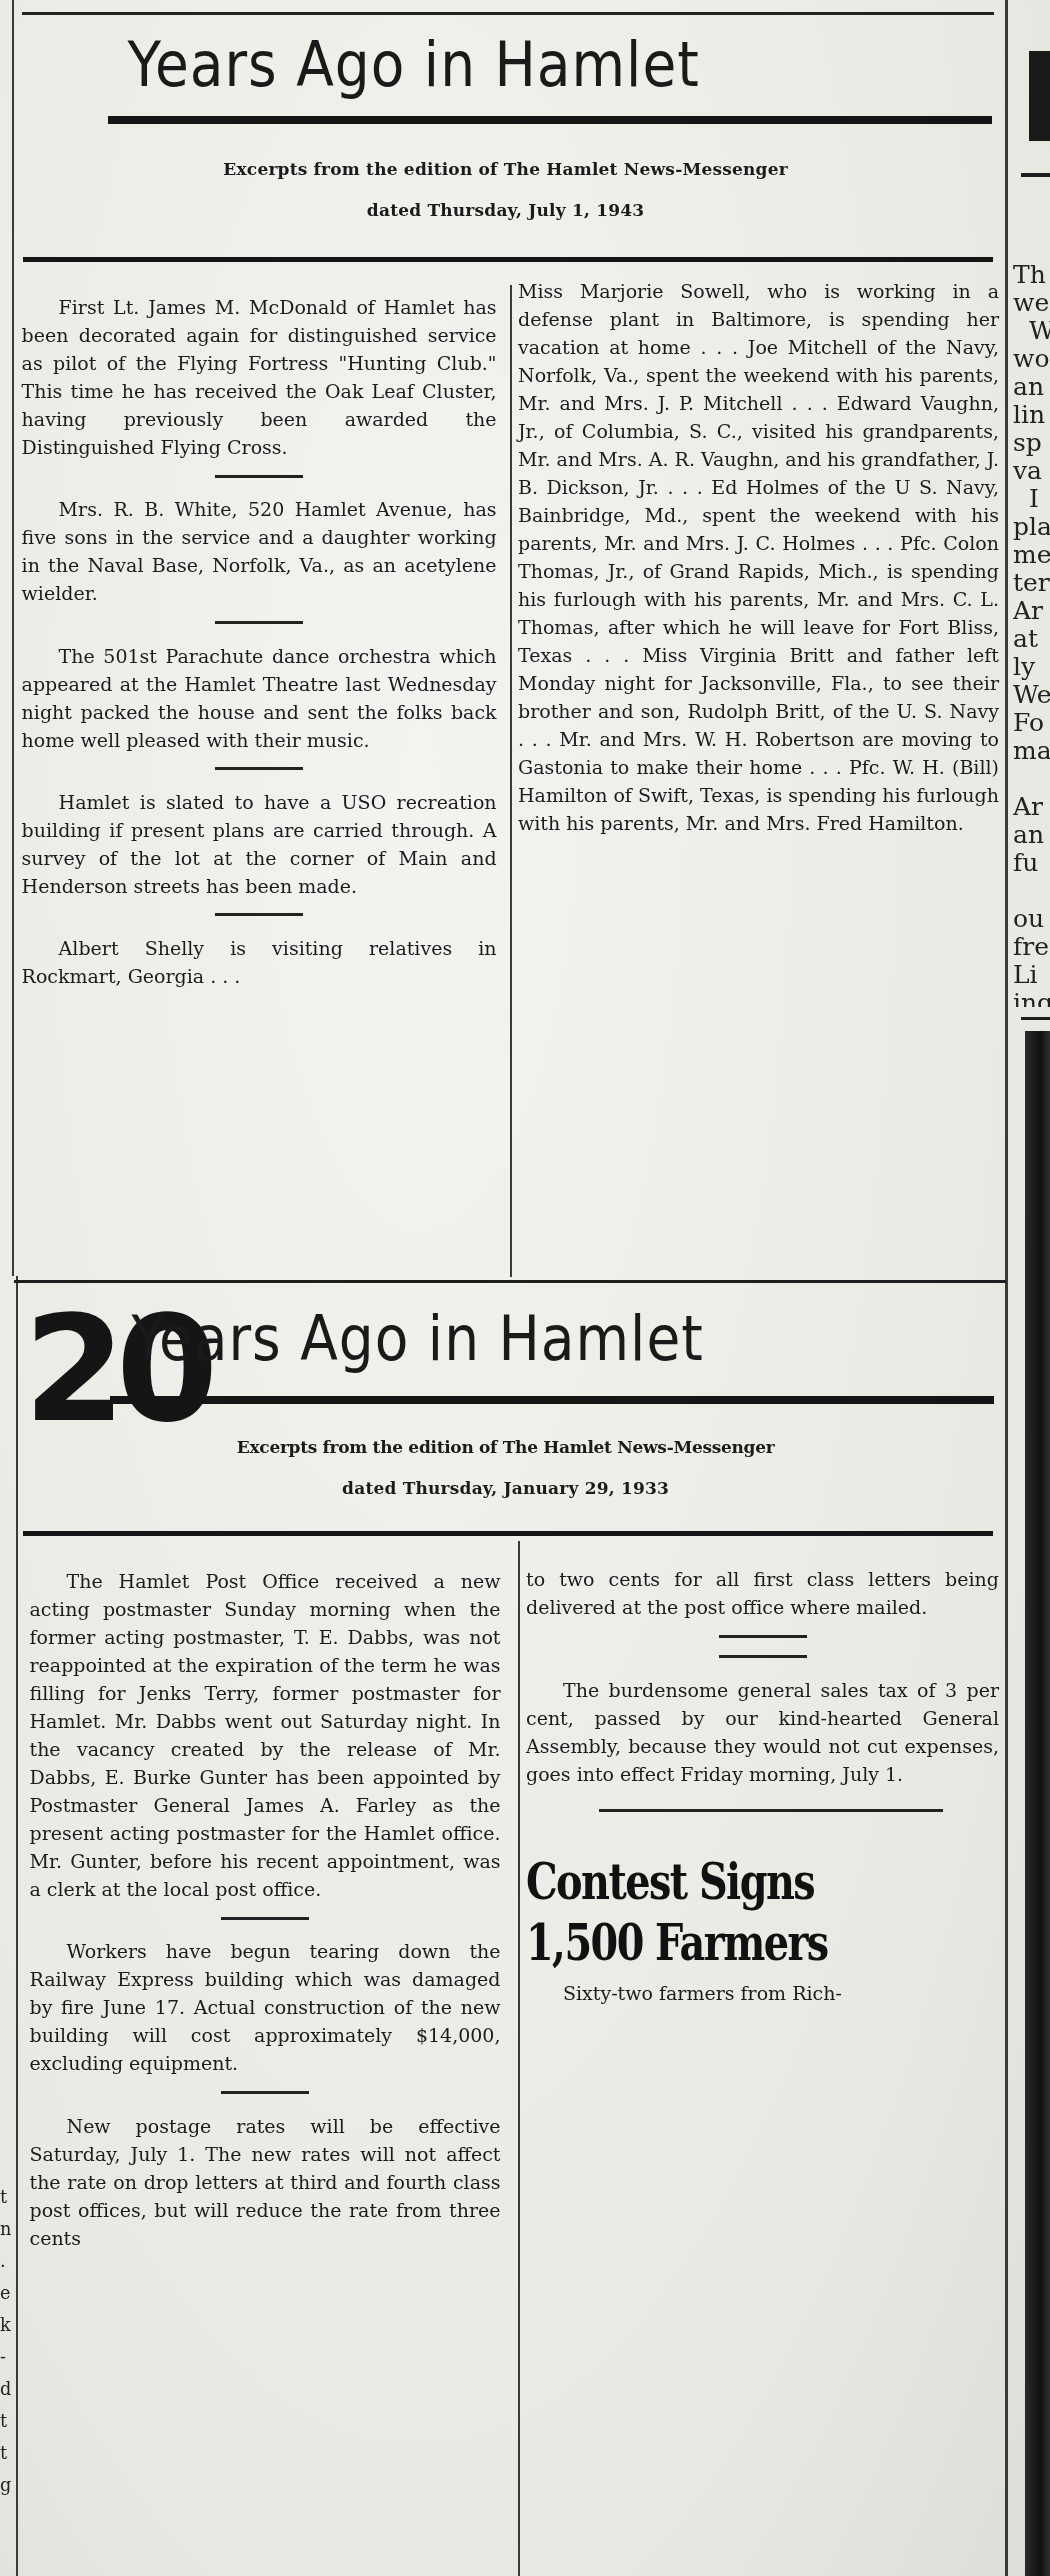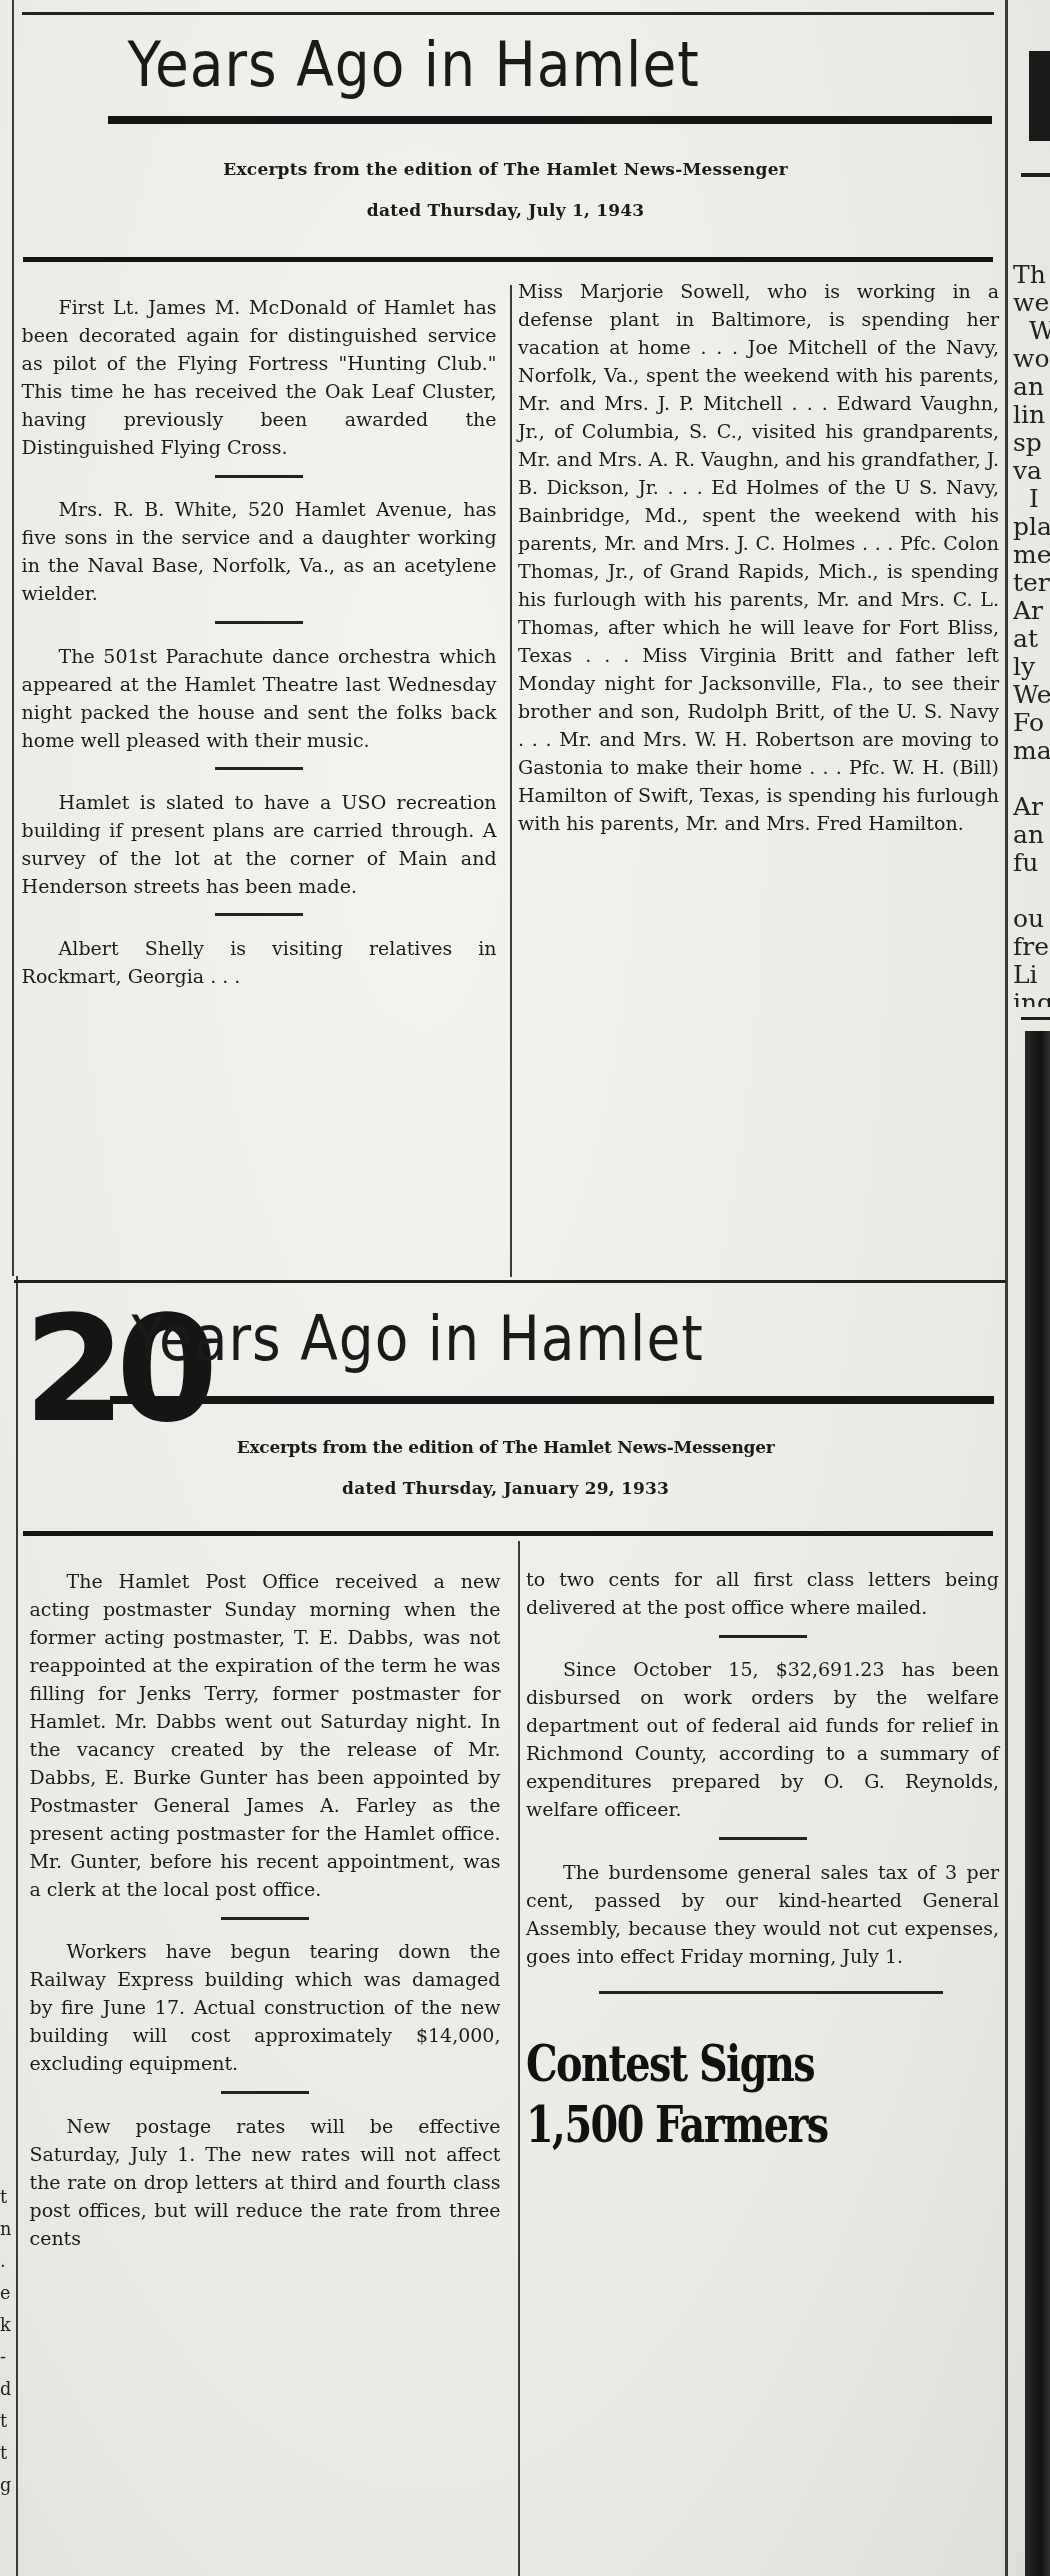--- a/index.html
+++ b/index.html
@@ -89,26 +89,26 @@
     <p>The Hamlet Post Office received a new acting postmaster Sunday morning when the former acting postmaster, T. E. Dabbs, was not reappointed at the expiration of the term he was filling for Jenks Terry, former postmaster for Hamlet. Mr. Dabbs went out Saturday night. In the vacancy created by the release of Mr. Dabbs, E. Burke Gunter has been appointed by Postmaster General James A. Farley as the present acting postmaster for the Hamlet office. Mr. Gunter, before his recent appointment, was a clerk at the local post office.</p>
     <div class="sep"></div>
     <p>Workers have begun tearing down the Railway Express building which was damaged by fire June 17. Actual construction of the new building will cost approximately $14,000, excluding equipment.</p>
     <div class="sep"></div>
     <p>New postage rates will be effective Saturday, July 1. The new rates will not affect the rate on drop letters at third and fourth class post offices, but will reduce the rate from three cents</p>
   </div>
 
   <div class="col" style="left:526px; top:1565px; width:473px;">
     <p style="text-indent:0;">to two cents for all first class letters being delivered at the post office where mailed.</p>
     <div class="sep"></div>
-    <p>Since October 15, $32,691.23 has been disbursed on work orders by the welfare department out of federal aid funds for relief in Richmond County, according to a summary of expenditures prepared by O. G. Reynolds, welfare officeer.</p>
     <div class="sep"></div>
     <p style="margin-top:3.9px;">The burdensome general sales tax of 3 per cent, passed by our kind-hearted General Assembly, because they would not cut expenses, goes into effect Friday morning, July 1.</p>
     <div style="width:344px; height:2.9px; background:#222; margin:21.6px 0 39px 73px;"></div>
     <div class="headline">Contest Signs</div>
     <div class="headline">1,500 Farmers</div>
+    <p style="margin-top:5.9px;">Sixty-two farmers from Rich-</p>
   </div>
 
   <div class="dark-block" style="left:1029px; top:51px; width:21.6px; height:90px;"></div>
   <div class="hline" style="left:1021px; top:173px; width:29.5px; height:3.9px;"></div>
   <div class="edge-frag" style="left:1013px; top:261px; width:37px; height:746px;">Th
 we
   W
 wo
 an
 lin

